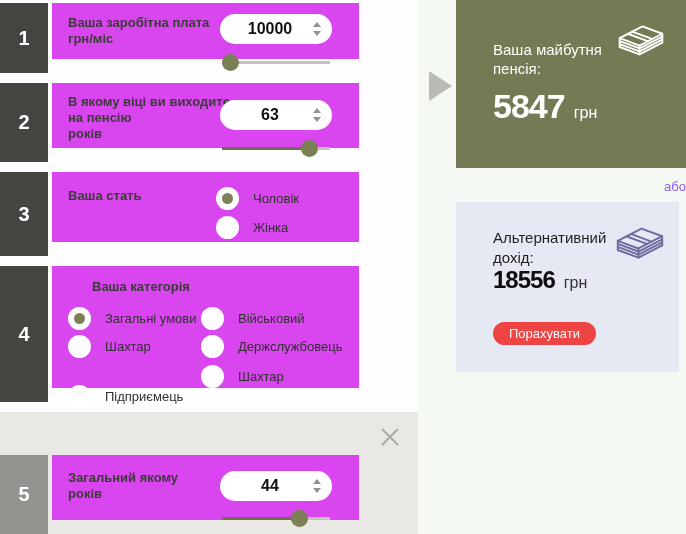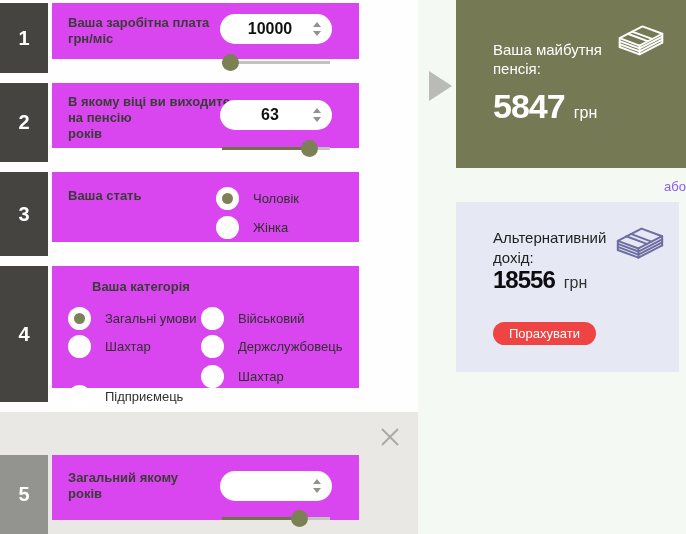--- a/index.html
+++ b/index.html
@@ -178,20 +178,21 @@
     </svg>
   </div>
   <div class="row5">
     <div class="num">5</div>
     <div class="panel">
       <div class="lbl" style="top:15px;">
         <div>Загальний якому</div>
         <div>років</div>
       </div>
       <div class="spin" style="top:16px;">
+        <input value="44" style="">
         <span class="arrs">
           <span class="tri-up"></span>
           <span class="tri-dn"></span>
         </span>
       </div>
       <div class="slider" style="left:170px;top:55px;">
         <div class="track"></div>
         <div class="fill" style="width: 71%;"></div>
         <div class="thumb" style="left: calc(71% - 8px);"></div>
       </div>

